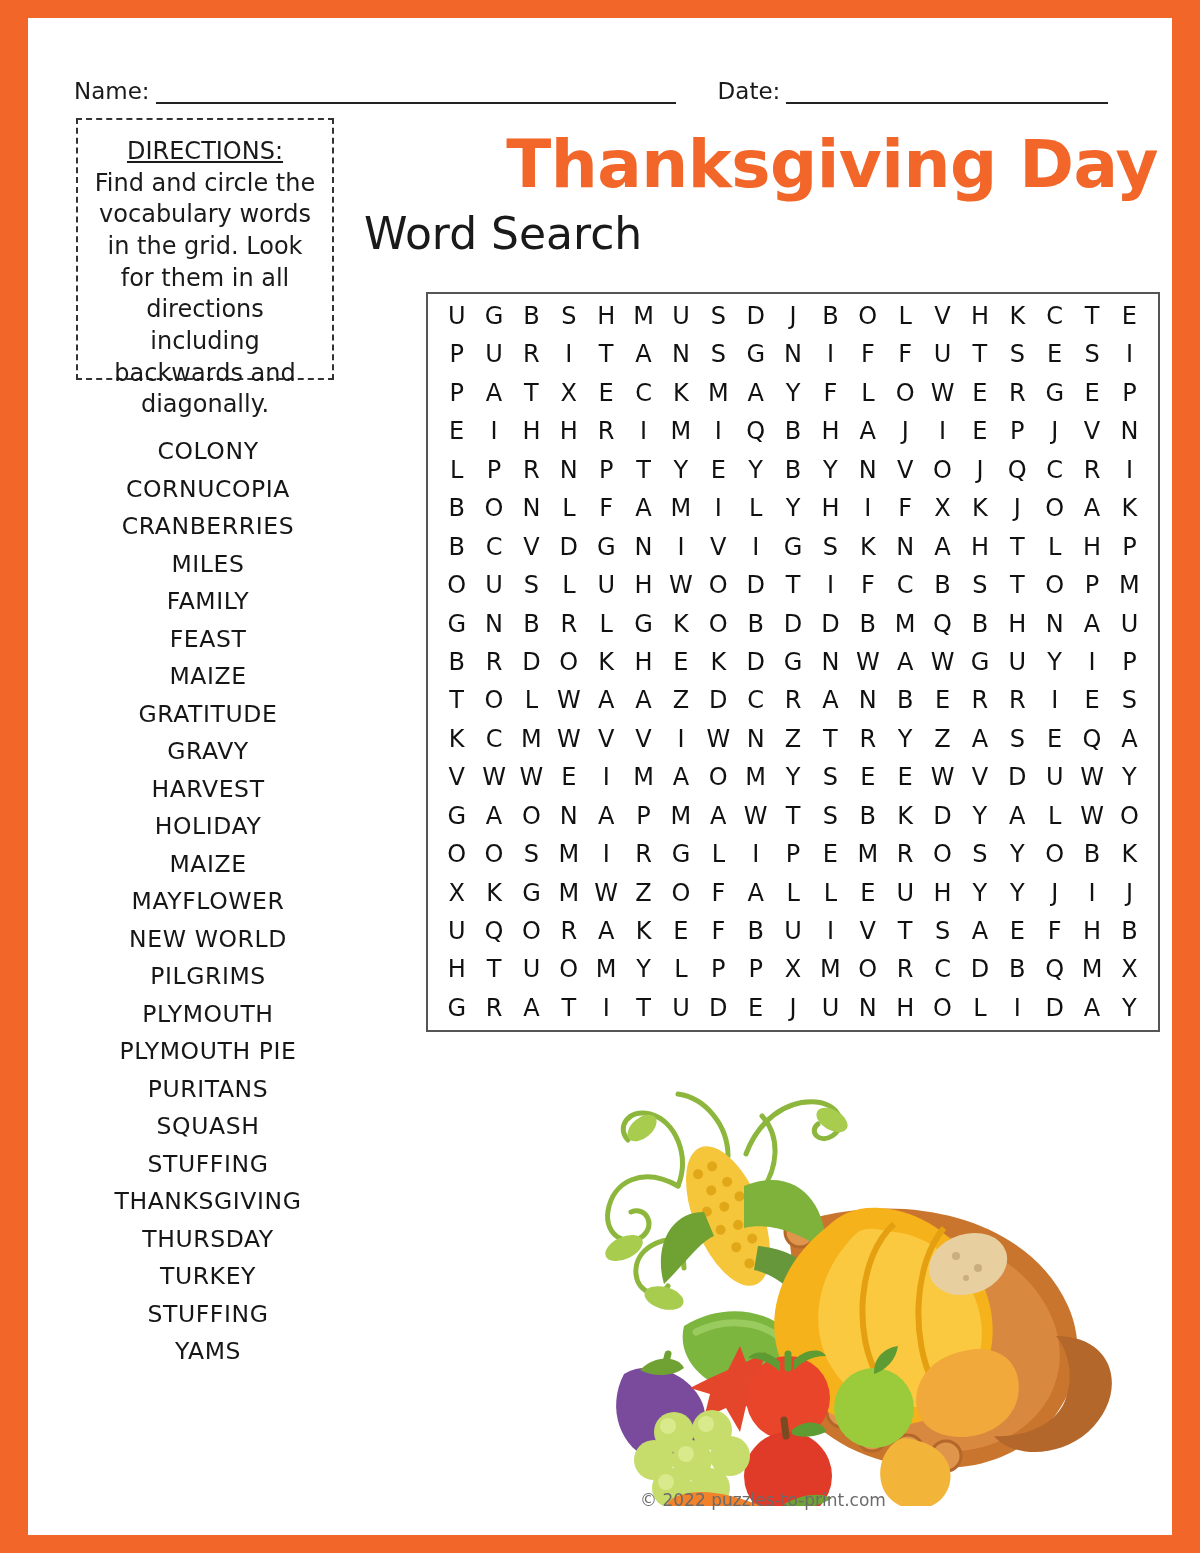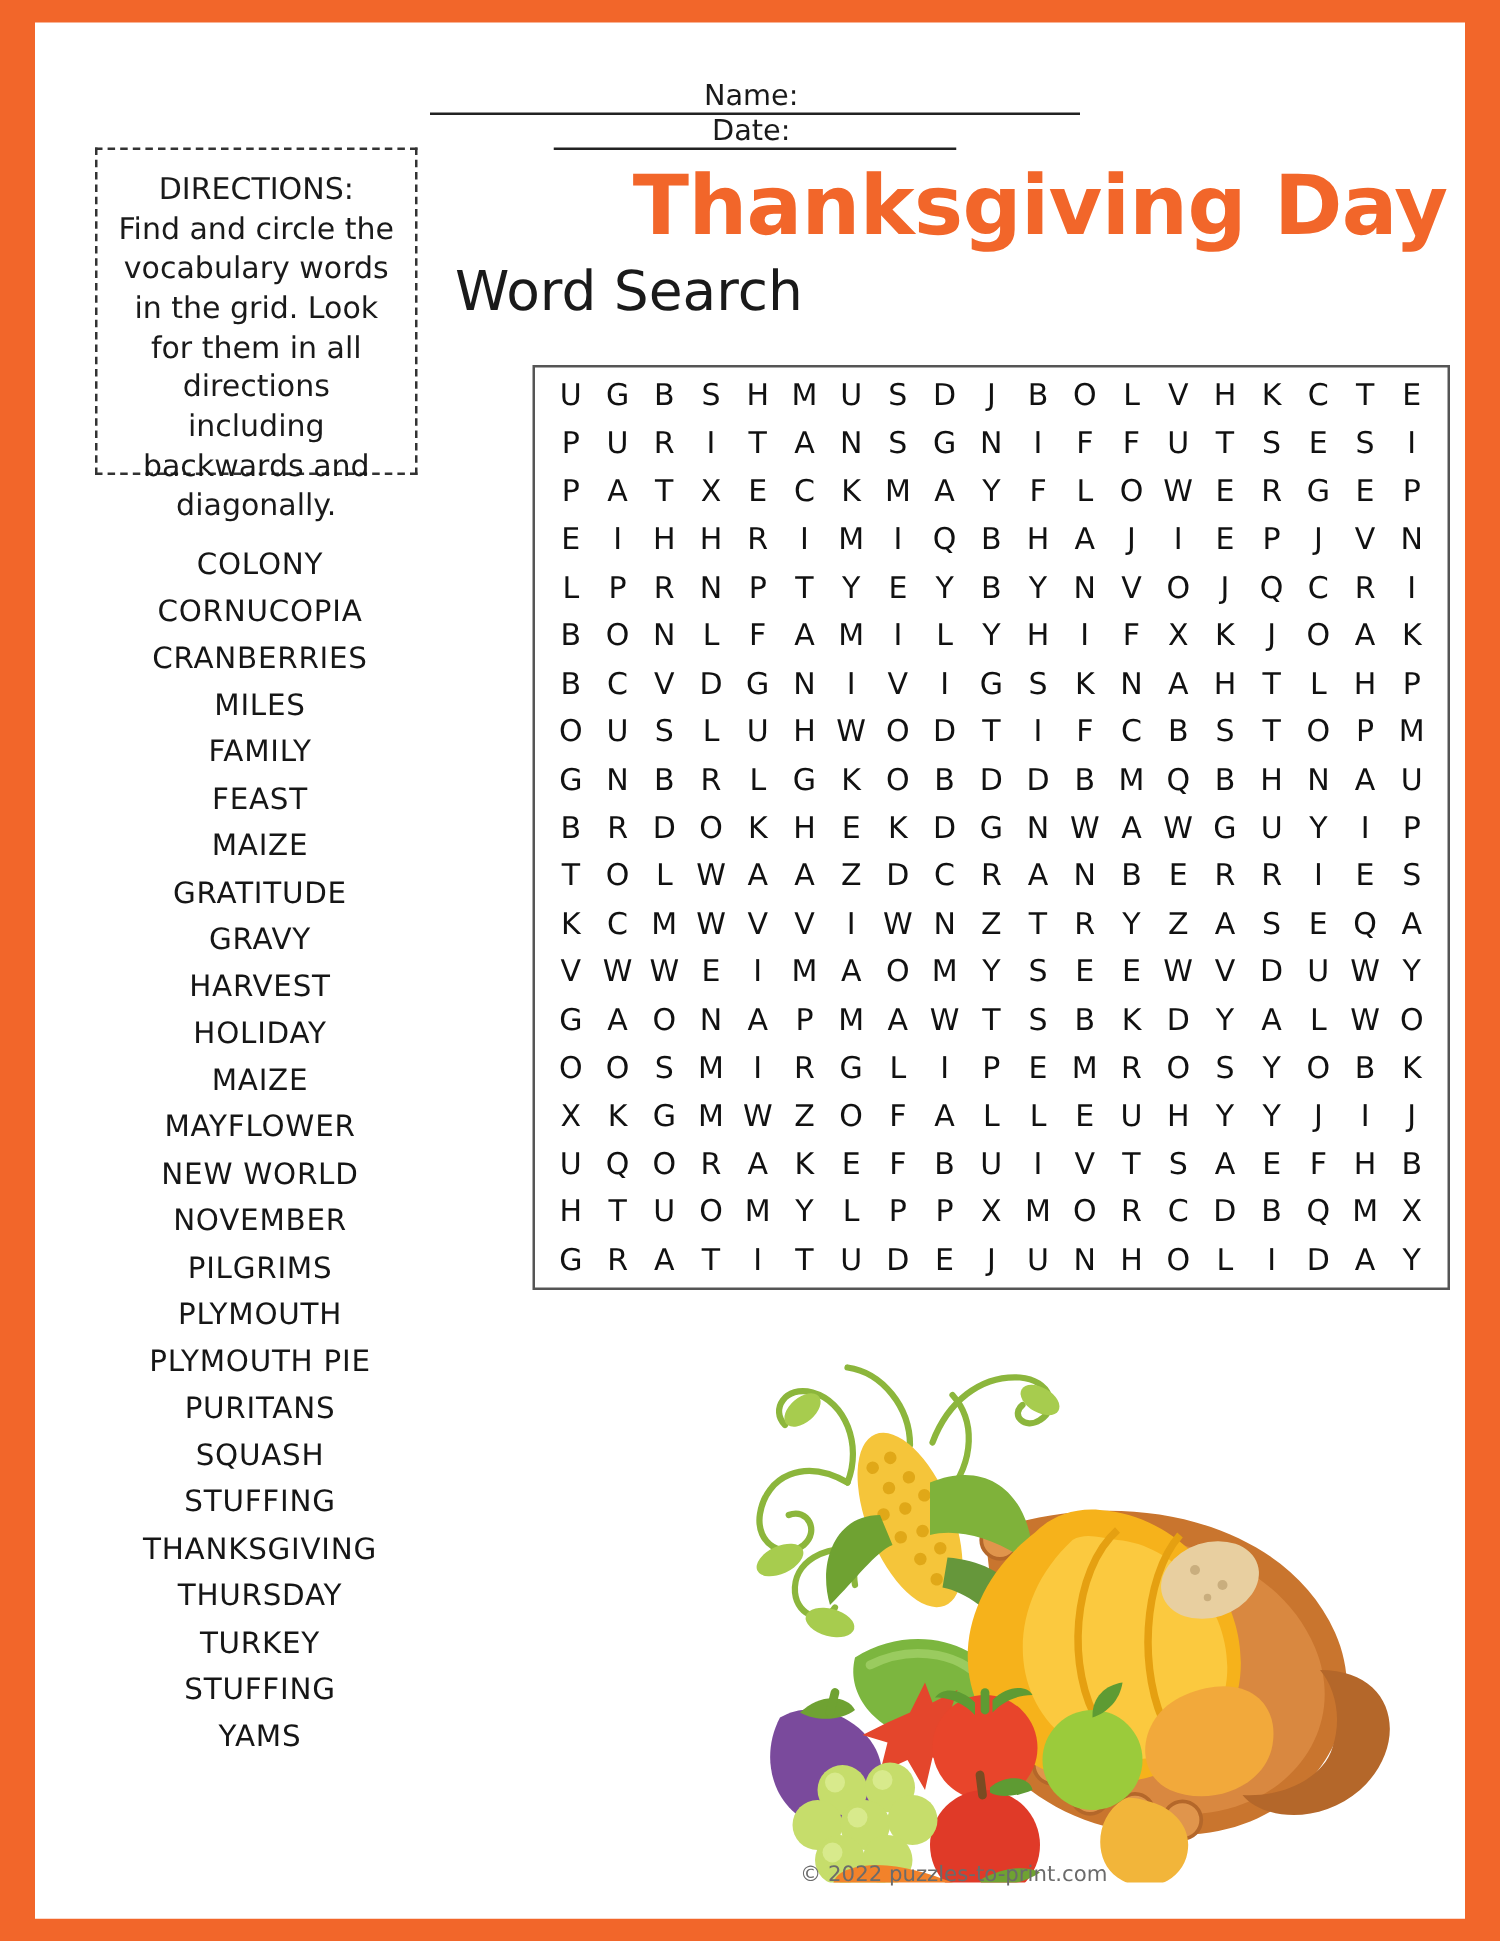--- a/index.html
+++ b/index.html
@@ -23,22 +23,21 @@
   }
 
   
   .namedate {
     position: absolute;
     left: 46px;
     top: 46px;
     width: 1060px;
     height: 40px;
     display: flex;
-    align-items: center;
-    flex-direction: column;
+    align-items: flex-end;
   }
   .nd-label {
     font-family: "DejaVu Sans", sans-serif;
     font-size: 23px;
     color: #1a1a1a;
     padding-right: 6px;
     white-space: nowrap;
   }
   .nd-line {
     border-bottom: 2px solid #222;
@@ -57,20 +56,21 @@
     height: 262px;
     border: 2px dashed #333;
     box-sizing: border-box;
     padding: 16px 10px 10px 10px;
     text-align: center;
   }
   .directions .dir-title {
     font-size: 24px;
     color: #1a1a1a;
     line-height: 1.32;
+    text-decoration: underline;
   }
   .directions .dir-body {
     font-size: 24px;
     color: #1a1a1a;
     line-height: 1.32;
   }
 
   
   .wordlist {
     position: absolute;
@@ -190,21 +190,20 @@
       <div class="word">FAMILY</div>
       <div class="word">FEAST</div>
       <div class="word">MAIZE</div>
       <div class="word">GRATITUDE</div>
       <div class="word">GRAVY</div>
       <div class="word">HARVEST</div>
       <div class="word">HOLIDAY</div>
       <div class="word">MAIZE</div>
       <div class="word">MAYFLOWER</div>
       <div class="word">NEW WORLD</div>
-      <div class="word">NOVEMBER</div>
       <div class="word">PILGRIMS</div>
       <div class="word">PLYMOUTH</div>
       <div class="word">PLYMOUTH PIE</div>
       <div class="word">PURITANS</div>
       <div class="word">SQUASH</div>
       <div class="word">STUFFING</div>
       <div class="word">THANKSGIVING</div>
       <div class="word">THURSDAY</div>
       <div class="word">TURKEY</div>
       <div class="word">STUFFING</div>

